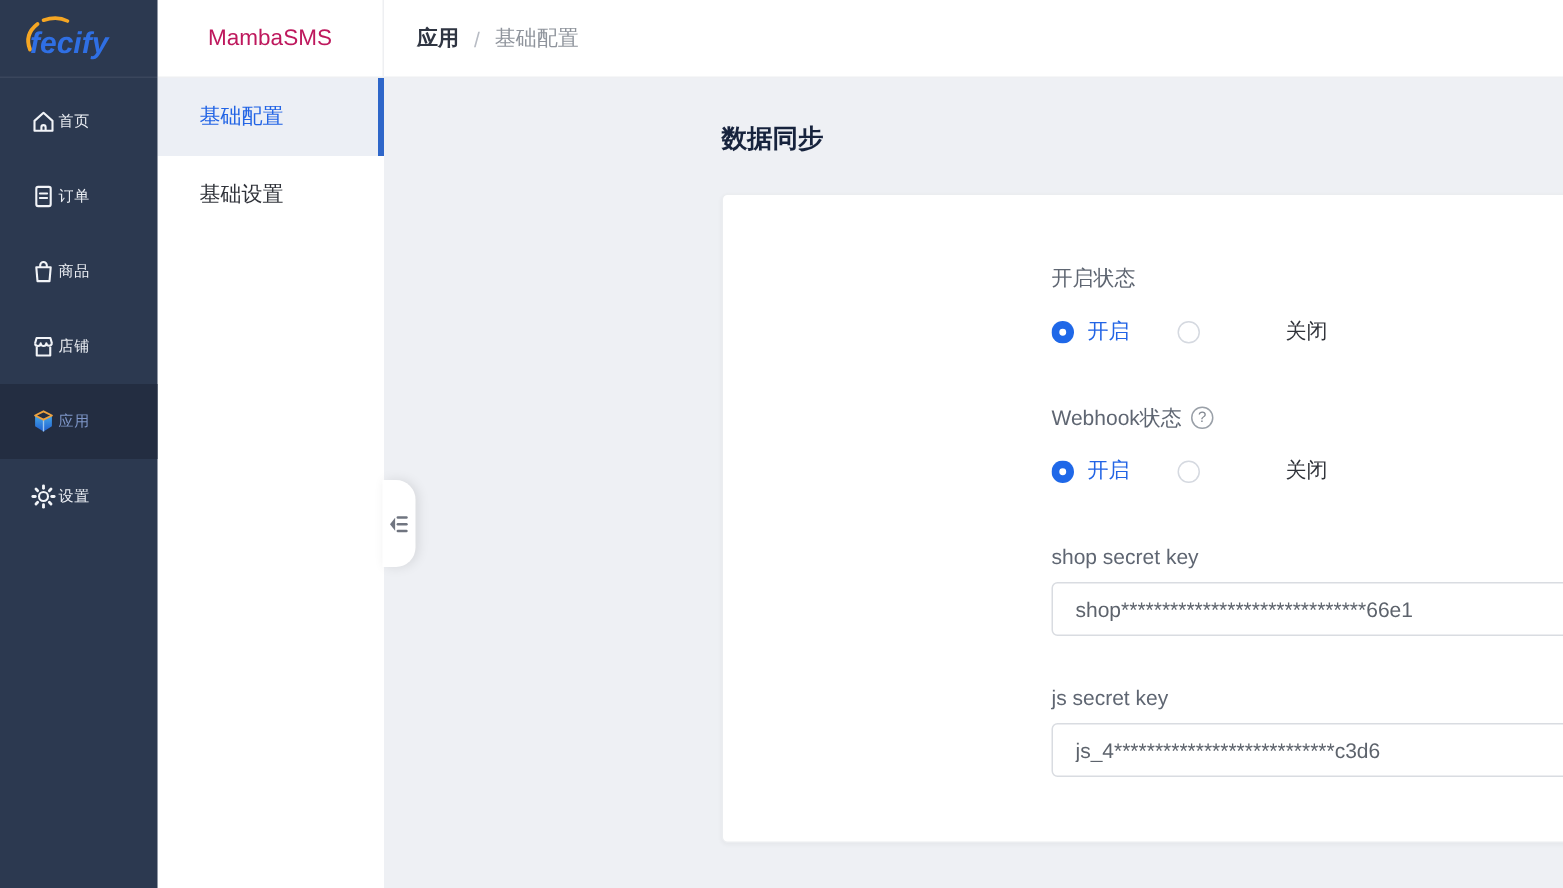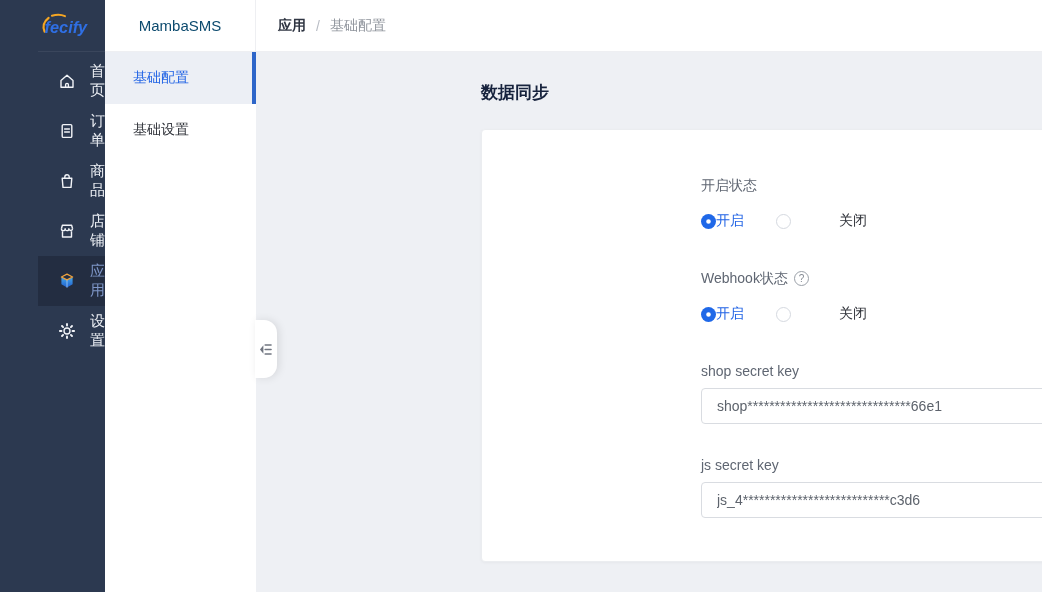--- a/index.html
+++ b/index.html
@@ -1,32 +1,32 @@
 <!DOCTYPE html>
 <html><head>
 <meta charset="utf-8">
 <style>
   html,body{margin:0;padding:0;background:#fff;}
   *{box-sizing:border-box;font-family:"Liberation Sans","DejaVu Sans",sans-serif;}
   .app{position:relative;width:1042px;height:592px;overflow:hidden;background:#eef0f4;}
 
   
-  .sidebar{position:absolute;left:0;top:0;width:105px;height:592px;background:#2c3950;z-index:5;padding-left:38px;}
+  .sidebar{position:absolute;left:0;top:0;width:105px;height:592px;background:#2c3950;z-index:5;}
   .logo-box{height:52px;display:flex;align-items:center;justify-content:center;border-bottom:1px solid rgba(255,255,255,0.07);}
   .nav{padding-top:4px;}
   .nav-item{height:50px;display:flex;align-items:center;padding-left:19px;cursor:pointer;color:#eceff4;}
   .nav-item .nicon{width:20px;height:20px;flex:0 0 20px;display:flex;align-items:center;justify-content:center;}
-  .nav-item .nlabel{margin-left:13px;font-size:15px;letter-spacing:.5px;}
+  .nav-item .nlabel{font-size:10px;letter-spacing:.5px;}
   .nav-item.active{background:#232d41;}
   .nav-item.active .nlabel{color:#7e96c8;}
   .nav-item svg{display:block;}
 
   
   .topbar{position:absolute;left:105px;top:0;right:0;height:52px;background:#fff;border-bottom:1px solid #eeeff2;display:flex;z-index:4;}
-  .app-title{width:151px;display:flex;align-items:center;justify-content:center;font-size:15px;font-weight:500;color:#0c4a6e;border-right:1px solid #eeeff2;}
+  .app-title{width:151px;display:flex;align-items:center;justify-content:center;font-size:15px;font-weight:500;color:#be185d;border-right:1px solid #eeeff2;}
   .breadcrumb{display:flex;align-items:center;padding-left:22px;font-size:14px;}
   .bc-current-section{color:#2f3542;font-weight:bold;}
   .bc-sep{color:#b8bcc4;margin:0 10px;}
   .bc-page{color:#8f949c;}
 
   
   .panel{position:absolute;left:105px;top:52px;width:151px;bottom:0;background:#fff;z-index:3;}
   .panel-item{height:52px;display:flex;align-items:center;padding-left:28px;font-size:14px;color:#30333a;cursor:pointer;}
   .panel-item.active{background:#eceff5;color:#2264e5;border-right:4px solid #2e66c9;}
 
@@ -40,21 +40,21 @@
   .form{position:absolute;left:219px;top:47px;right:0;}
   .field{margin-top:40px;}
   .field:first-child{margin-top:0;}
   .field.mt-sm{margin-top:33px;}
   .field-label{font-size:14px;color:#5f6672;line-height:16px;display:flex;align-items:center;}
   .radio-row{display:flex;align-items:center;margin-top:19px;}
   .radio{display:flex;align-items:center;cursor:pointer;}
   .radio + .radio{margin-left:32px;gap:48px;}
   .radio-ctrl{width:15px;height:15px;border-radius:50%;background:#fff;border:1px solid #d5d9e0;}
   .radio.checked .radio-ctrl{border:none;box-shadow:inset 0 0 0 5.2px #1f68e8;}
-  .radio-label{font-size:14px;color:#30333a;}
+  .radio-label{margin-left:9px;font-size:14px;color:#30333a;}
   .radio.checked .radio-label{color:#2264e5;font-weight:500;}
   .help-icon{width:15px;height:15px;border-radius:50%;border:1px solid #9aa0a8;color:#848a93;font-size:10px;line-height:13px;display:inline-flex;align-items:center;justify-content:center;margin-left:6px;cursor:pointer;}
   .text-input-wrap{margin-top:9px;}
   .text-input{display:block;width:100%;height:36px;border:1px solid #d9dce1;border-radius:4px;padding:0 15px;font-size:14px;color:#5d636c;background:#fff;outline:none;}
 </style>
 </head>
 <body>
 
 <div class="app">
 

